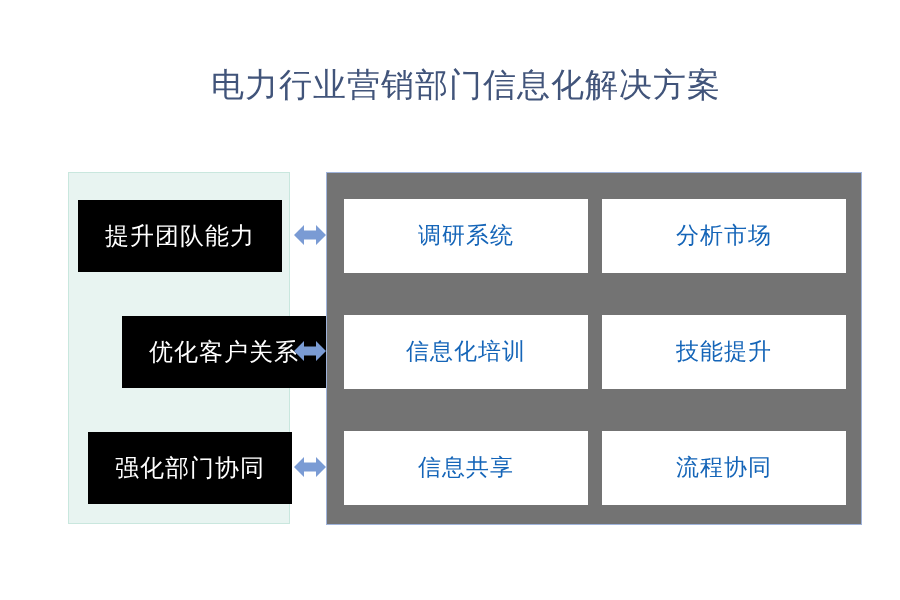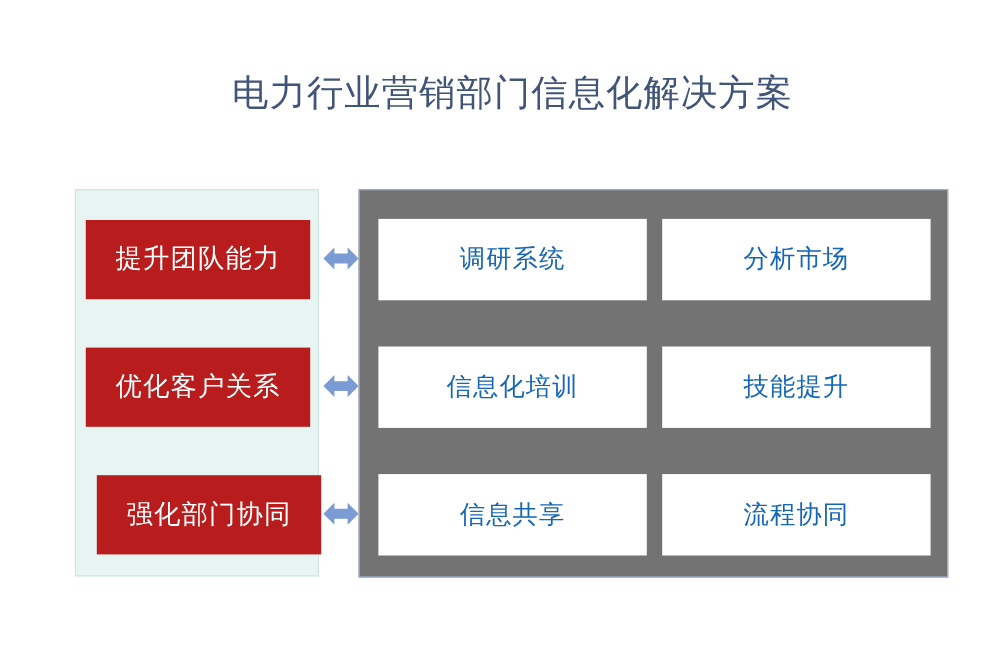--- a/index.html
+++ b/index.html
@@ -49,31 +49,31 @@
     height: 352px;
     background: #e8f4f1;
     border: 1px solid #c9e7de;
     box-sizing: border-box;
   }
   .goal-box {
     position: absolute;
     left: 9px;
     width: 204px;
     height: 72px;
-    background: #b91c1c;
+    background: #000000;
     color: #ffffff;
     font-size: 24px;
     line-height: 72px;
     text-align: center;
     letter-spacing: 1px;
     white-space: nowrap;
     box-sizing: border-box;
   }
   .goal-box.r0 { top: 27px; }
-  .goal-box.r1 { top: 143px; }
+  .goal-box.r1 { top: 143px; margin-left: 44px; }
   .goal-box.r2 { top: 259px; margin-left: 10px; }
 
   
   .right-panel {
     position: absolute;
     left: 310px;
     top: 172px;
     width: 536px;
     height: 353px;
     background: #737373;

